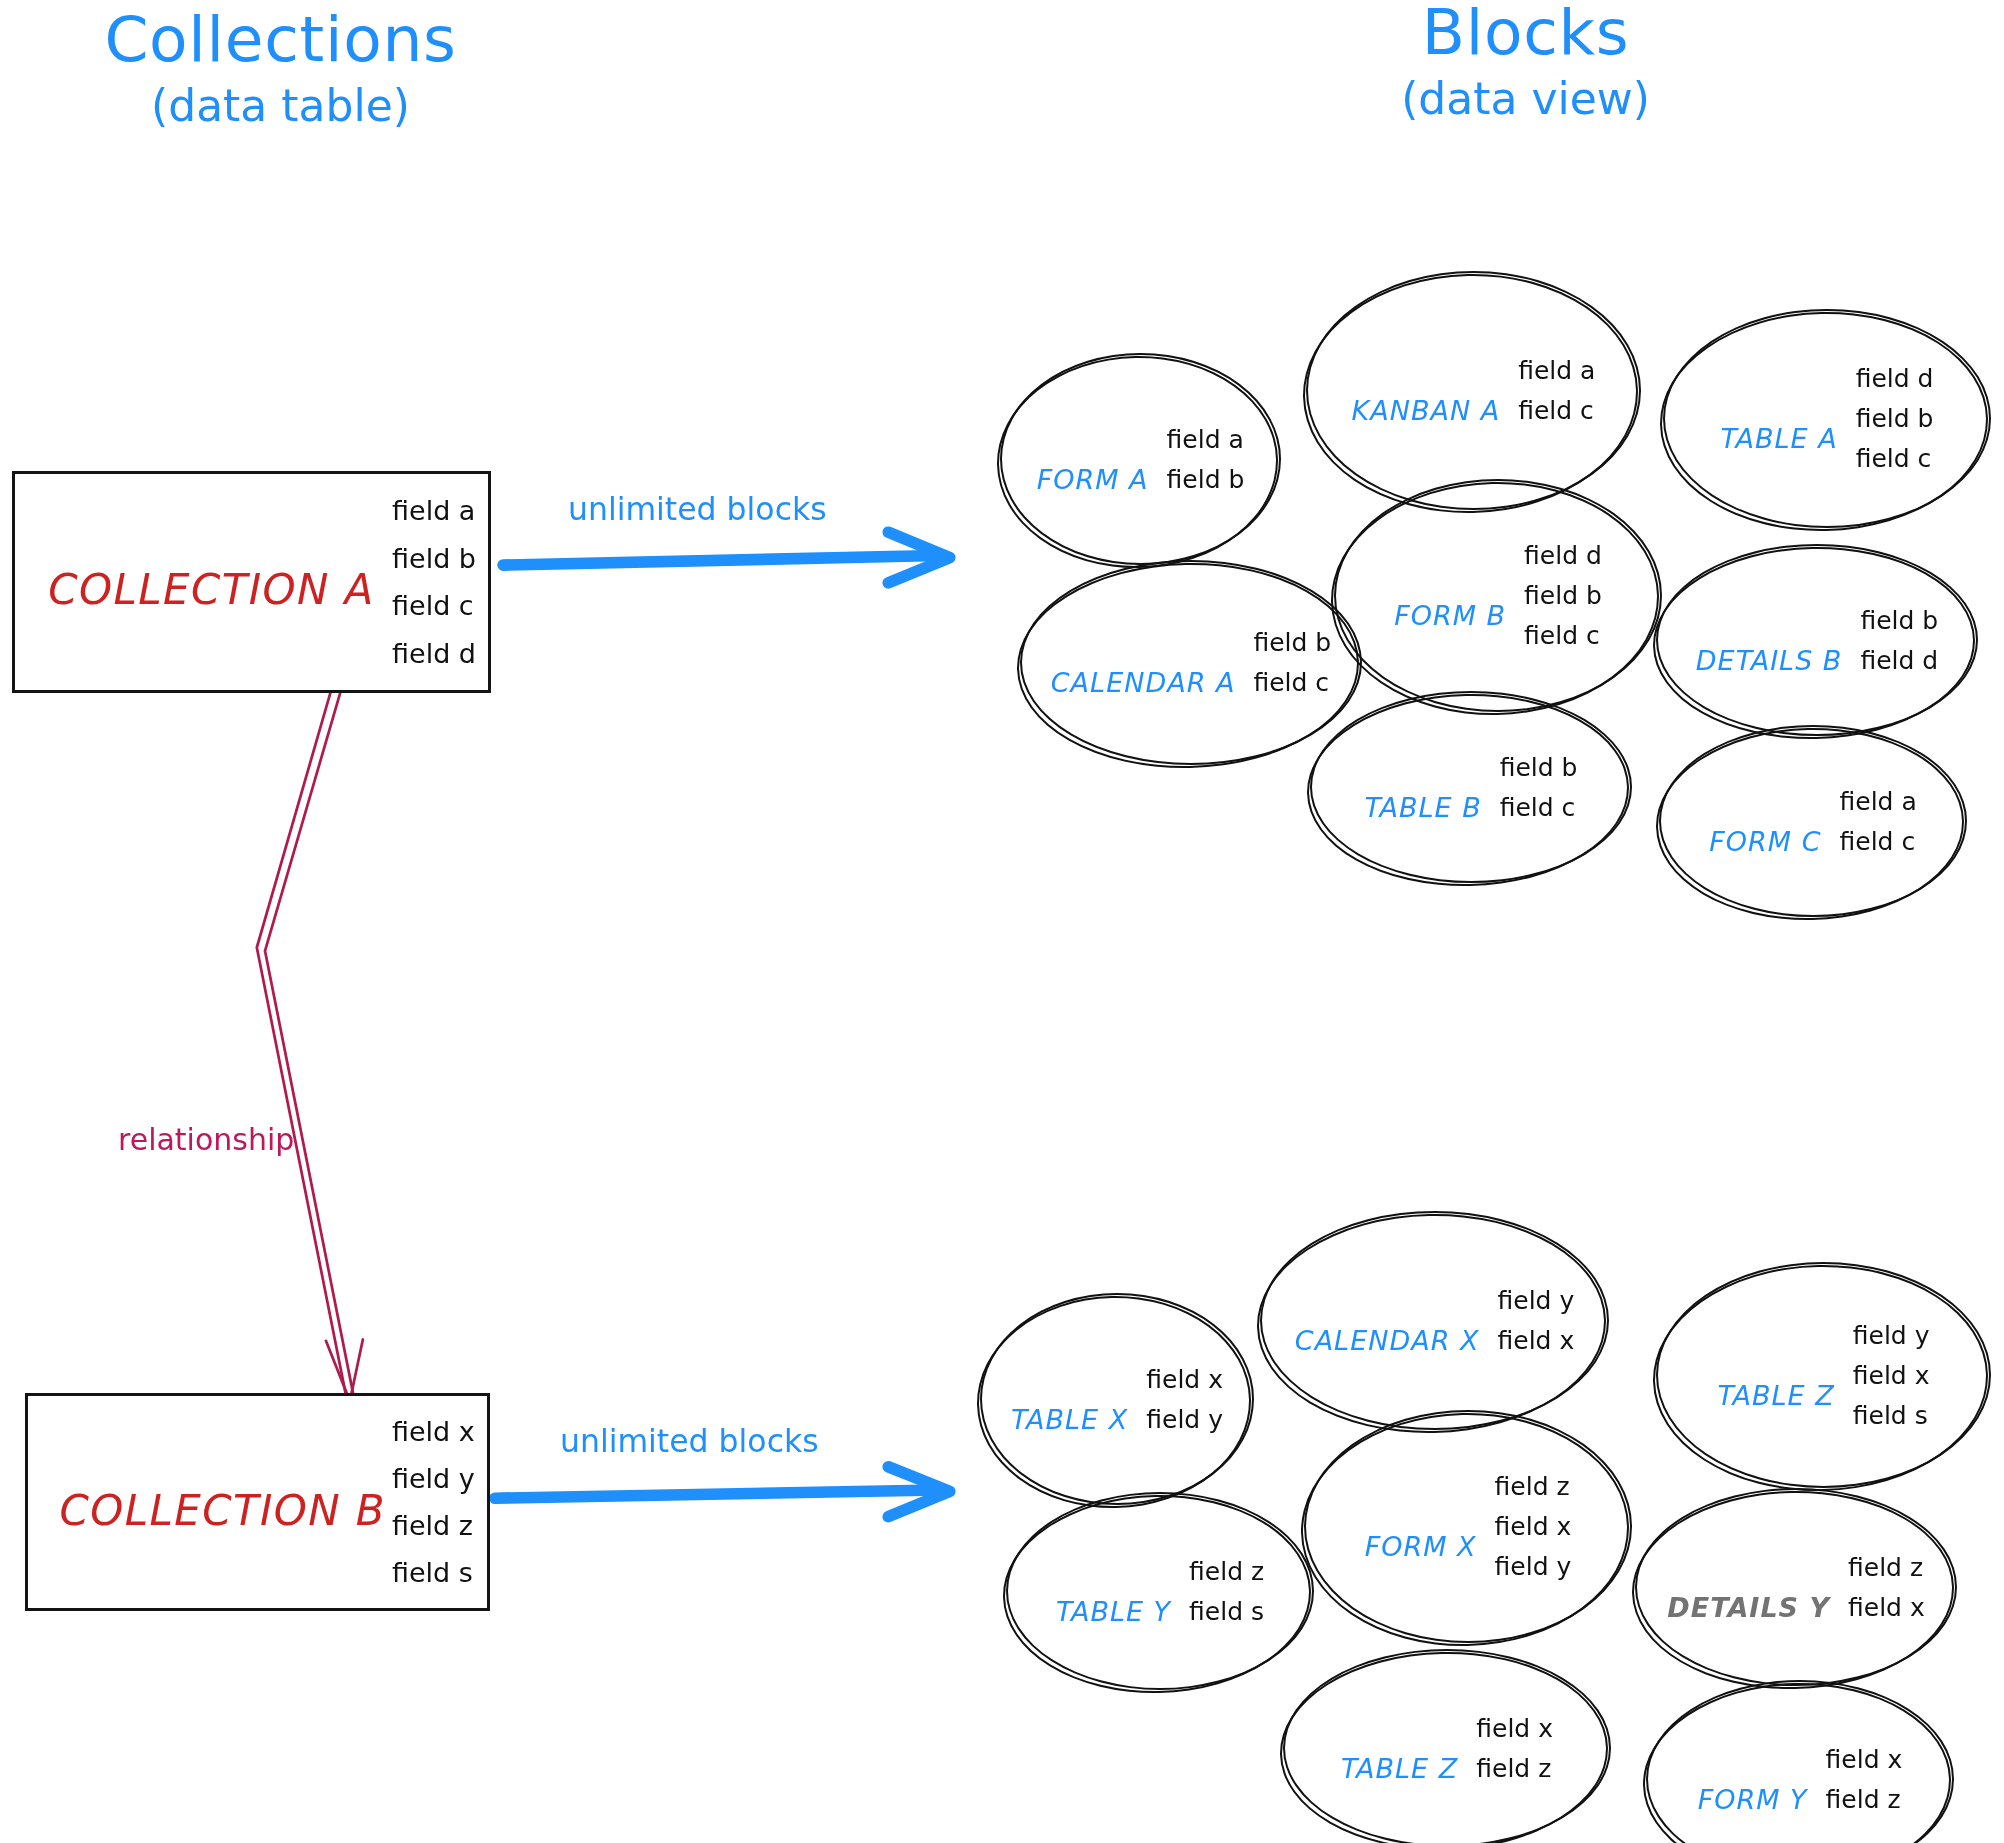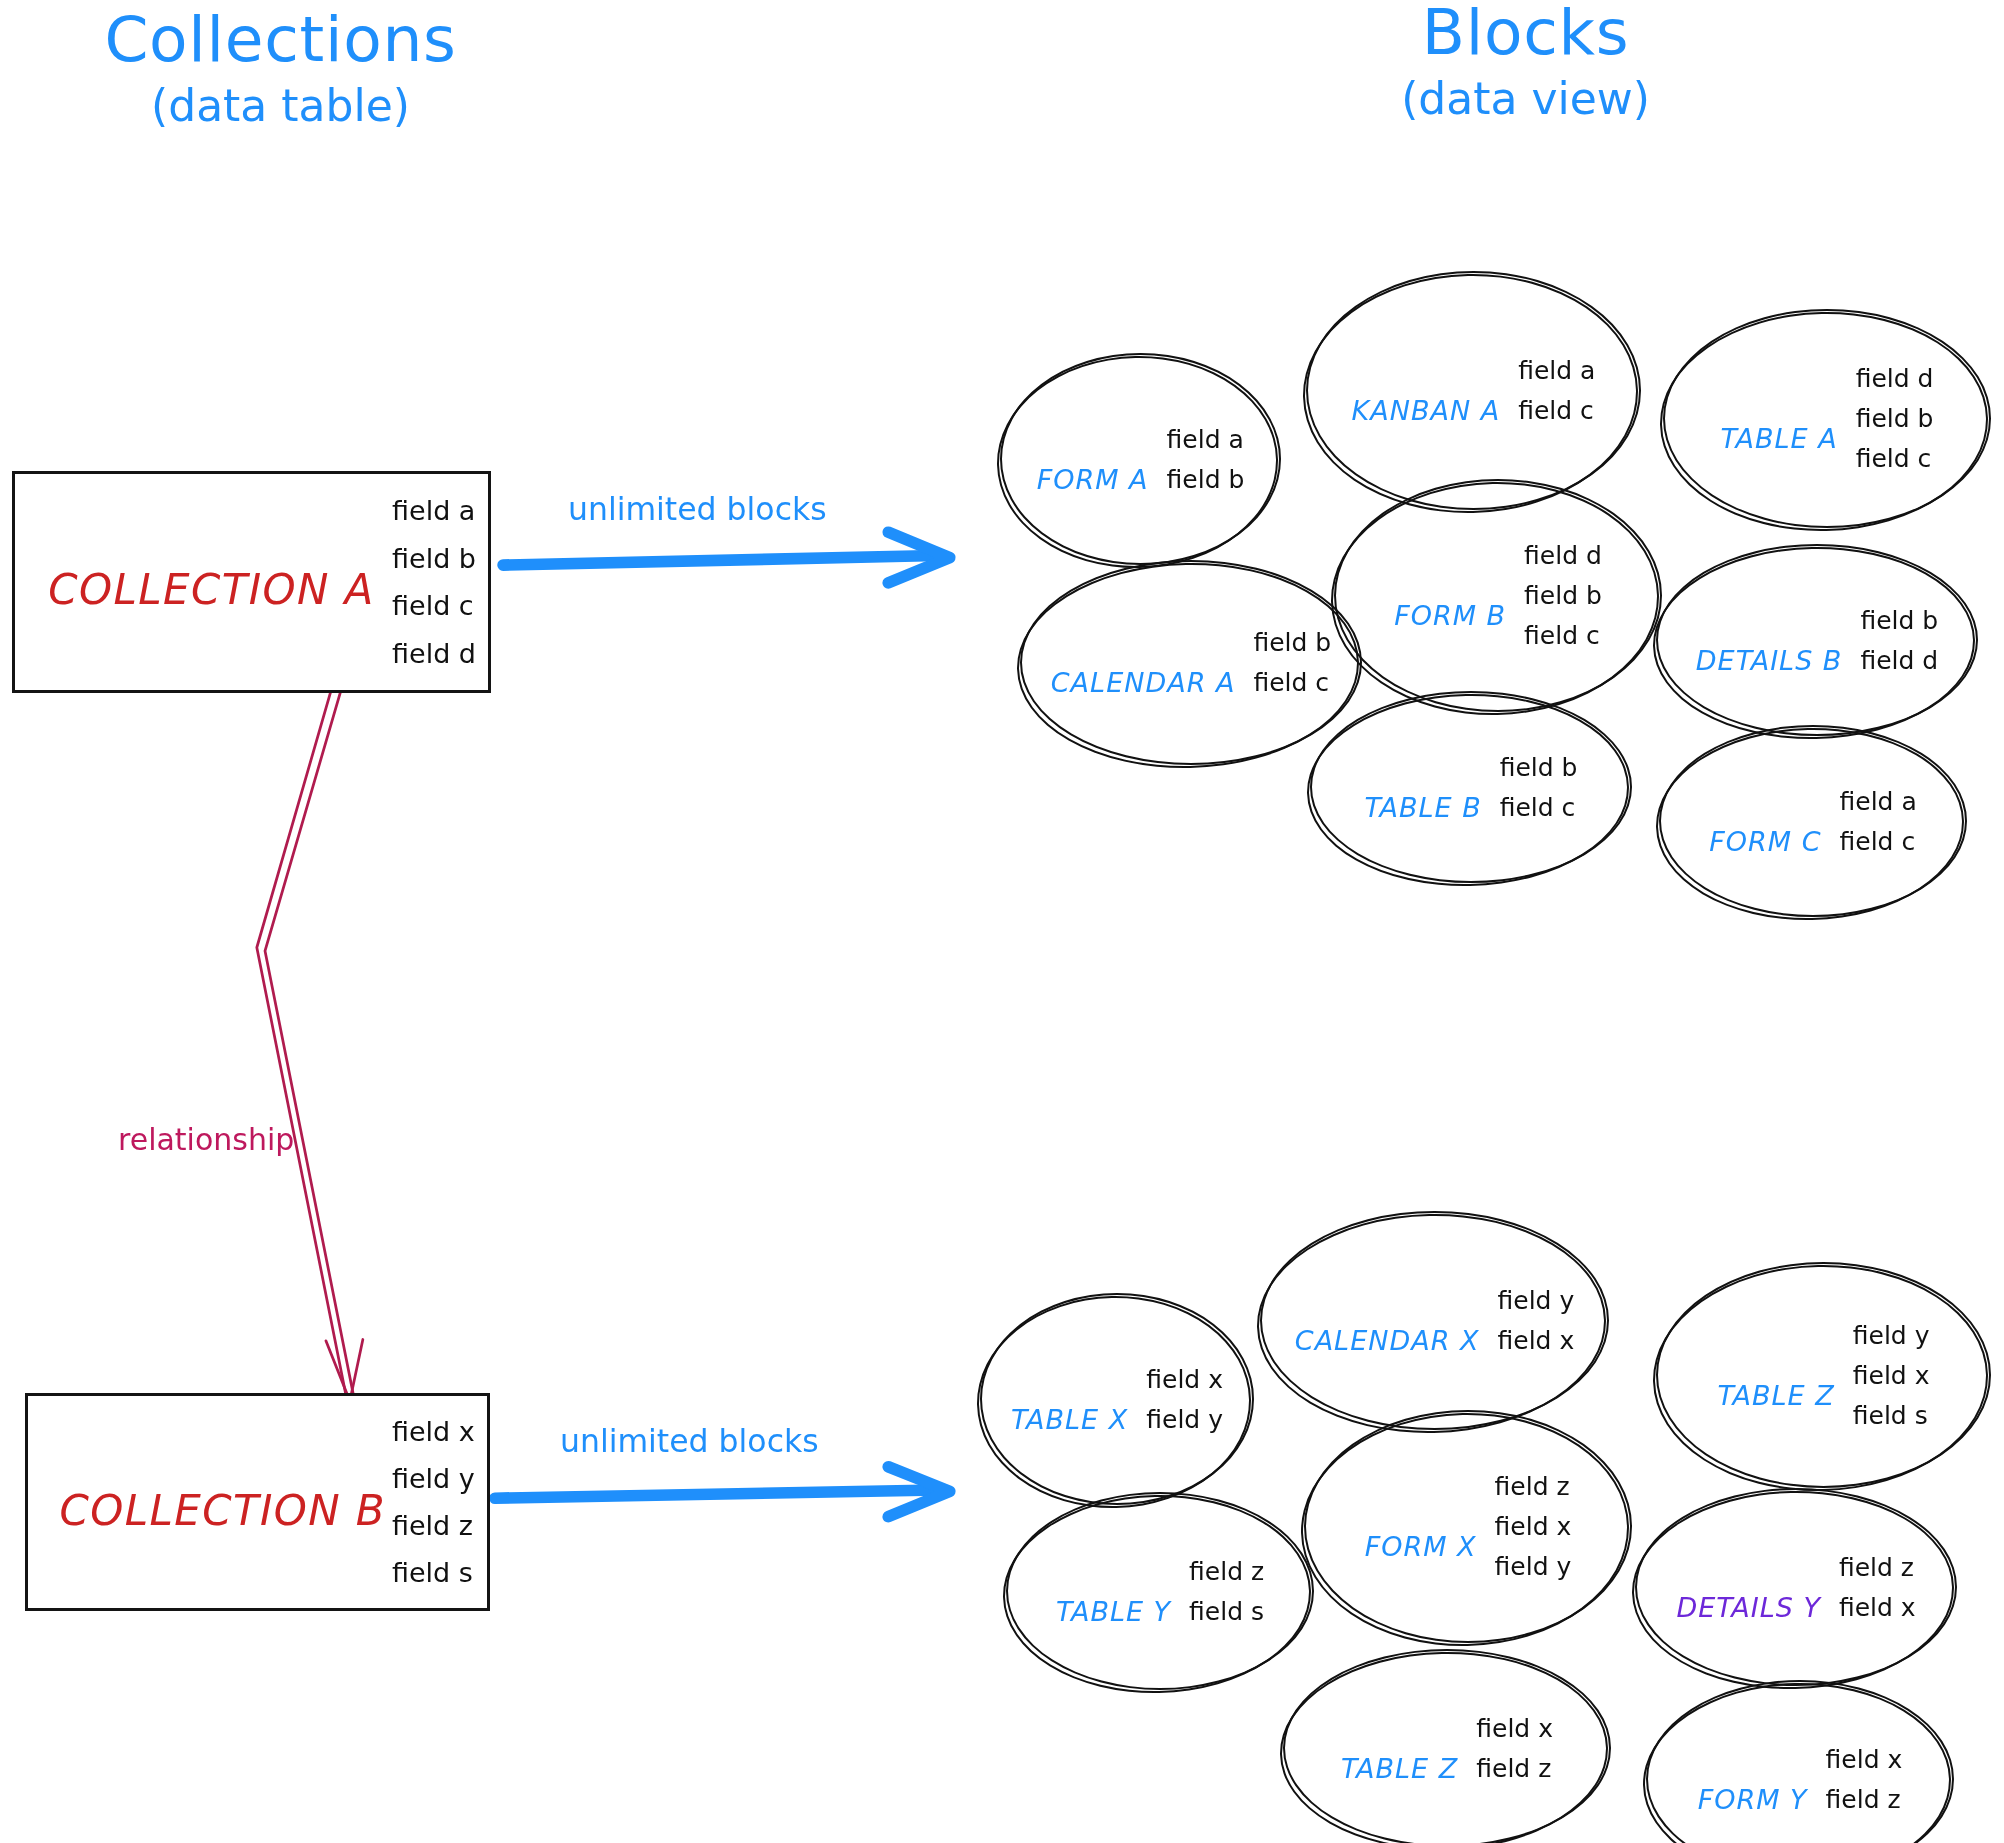--- a/index.html
+++ b/index.html
@@ -40,21 +40,21 @@
     border:2.1px solid #111;border-radius:50%;transform:rotate(-1.2deg);
   }
   .block .b-inner{
     position:absolute;inset:0;display:flex;align-items:center;
     justify-content:center;gap:18px;padding:0 6%;box-sizing:border-box;
   }
   .block .b-name{
     color:#1f8ffb;font-size:27px;letter-spacing:1px;white-space:nowrap;
     font-style:italic;font-weight:500;flex:0 0 auto;margin-top:40px;
   }
-  .block .b-name.purple{color:#6d28d9;}
+  .block .b-name.purple{color:#737373;font-weight:bold;}
   .block .b-fields{display:flex;flex-direction:column;gap:11px;flex:0 0 auto;}
   .block .b-fields span{font-size:25px;color:#111;white-space:nowrap;}
 
   svg.overlay{position:absolute;left:0;top:0;width:2005px;height:1843px;pointer-events:none;}
 </style>
 </head>
 <body>
 
 <div class="heading" style="left:41px;top:6.8px;width:479px;">
   <span class="h-main">Collections</span>

